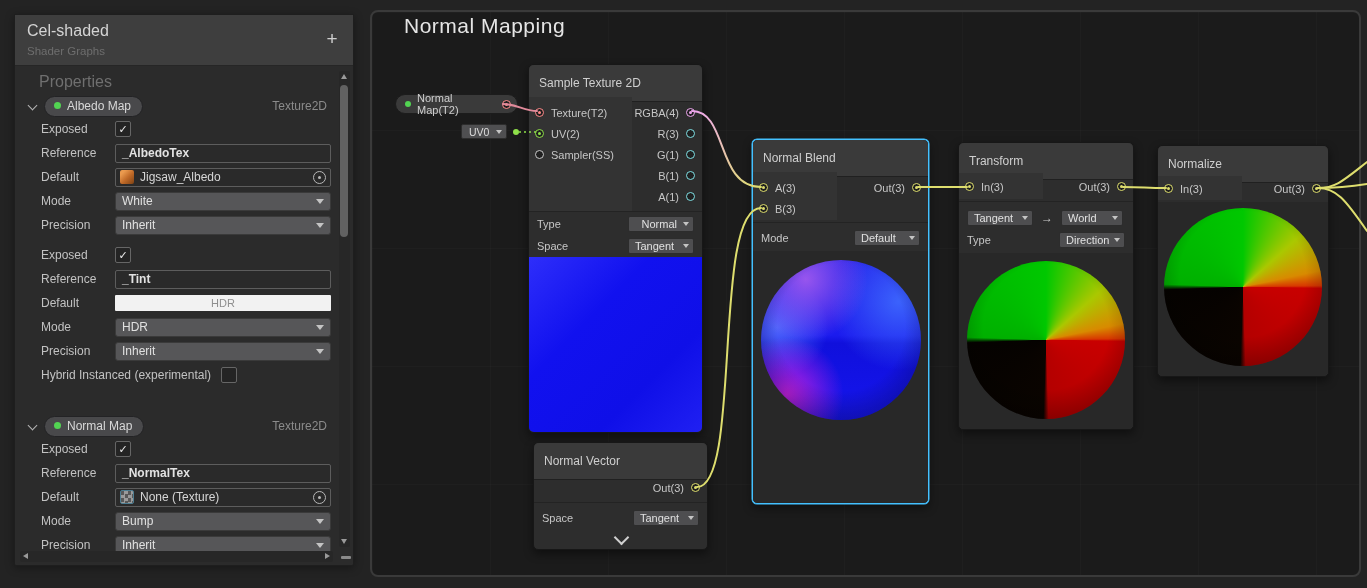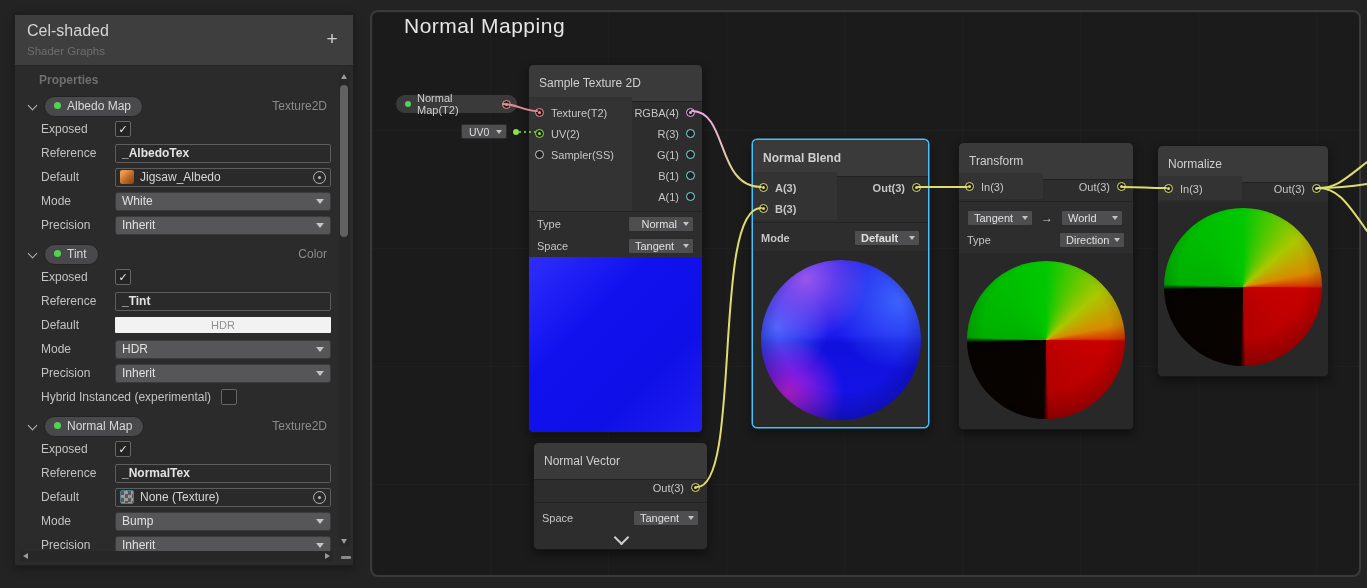--- a/index.html
+++ b/index.html
@@ -7,21 +7,21 @@
   #page{position:relative;width:1367px;height:588px;}
 
   
   #blackboard{position:absolute;left:14px;top:14px;width:338px;height:550px;background:#2b2b2b;
     border:1px solid #1e1e1e;border-radius:2px;box-shadow:0 2px 8px rgba(0,0,0,.35);}
   .bb-header{position:absolute;left:0;top:0;right:0;height:50px;background:#3e3e3e;border-bottom:1px solid #262626;}
   .bb-title{position:absolute;left:12px;top:7px;font-size:16px;color:#d4d4d4;}
   .bb-sub{position:absolute;left:12px;top:30px;font-size:11.5px;color:#6e6e6e;}
   .bb-add{position:absolute;right:10px;top:13px;width:22px;height:22px;color:#cfcfcf;font-size:19px;
     display:flex;align-items:center;justify-content:center;cursor:pointer;}
-  .bb-section{position:absolute;left:24px;top:58px;font-size:12px;color:#6f6f6f;font-weight:bold;}
+  .bb-section{position:absolute;left:24px;top:58px;font-size:16px;color:#6f6f6f;}
   .bb-group{position:absolute;left:8px;right:22px;}
   #group-albedo{top:80px;} #group-tint{top:228px;} #group-normalmap{top:400px;}
   .bb-row{height:24px;display:flex;align-items:center;}
   .pill-row{height:22px;display:flex;align-items:center;}
   .chev{width:6px;height:6px;border-left:1.6px solid #b5b5b5;border-bottom:1.6px solid #b5b5b5;
     transform:rotate(-45deg);margin:0 8px 2px 6px;flex:none;}
   .pill{display:flex;align-items:center;gap:6px;background:#49494b;border:1px solid #232325;border-radius:11px;
     padding:2px 11px 3px 9px;font-size:12px;color:#d8d8d8;}
   .gdot{width:7px;height:7px;border-radius:50%;background:#52d452;flex:none;}
   .ptype{margin-left:auto;font-size:12px;color:#8b8b8b;padding-right:4px;}
@@ -173,28 +173,20 @@
       <div class="bb-row">
         <span class="bb-label">Precision</span>
         <span class="dropdown">
           <span>Inherit</span>
           <span class="darrow"></span>
         </span>
       </div>
     </div>
 
     <div class="bb-group" id="group-tint">
-      <div class="pill-row">
-        <span class="chev"></span>
-        <span class="pill">
-          <span class="gdot"></span>
-          <span>Tint</span>
-        </span>
-        <span class="ptype">Color</span>
-      </div>
       <div class="bb-row">
         <span class="bb-label">Exposed</span>
         <span class="checkbox checked"></span>
       </div>
       <div class="bb-row">
         <span class="bb-label">Reference</span>
         <span class="txtfield">_Tint</span>
       </div>
       <div class="bb-row">
         <span class="bb-label">Default</span>
@@ -367,21 +359,21 @@
     <div class="crow" style="top:64px;">
       <span>Space</span>
       <span class="ndrop" style="width:66px;">
         <span>Tangent</span>
         <span class="darrow"></span>
       </span>
     </div>
     <span class="nv-chevron"></span>
   </div>
 
-  <div class="node selected" style="left:752px;top:139px;width:177px;height:289px;font-weight:bold;">
+  <div class="node selected" style="left:752px;top:139px;width:177px;height:365px;">
     <div class="nheader" style="height:30px;">
       <span>Normal Blend</span>
     </div>
     <div class="in-col" style="top:32px;height:48px;width:84px;"></div>
     <div class="prow in" style="top:37px;">
       <span class="port c-yellow connected">
           <i></i>
         </span>
       <span>A(3)</span>
     </div>

